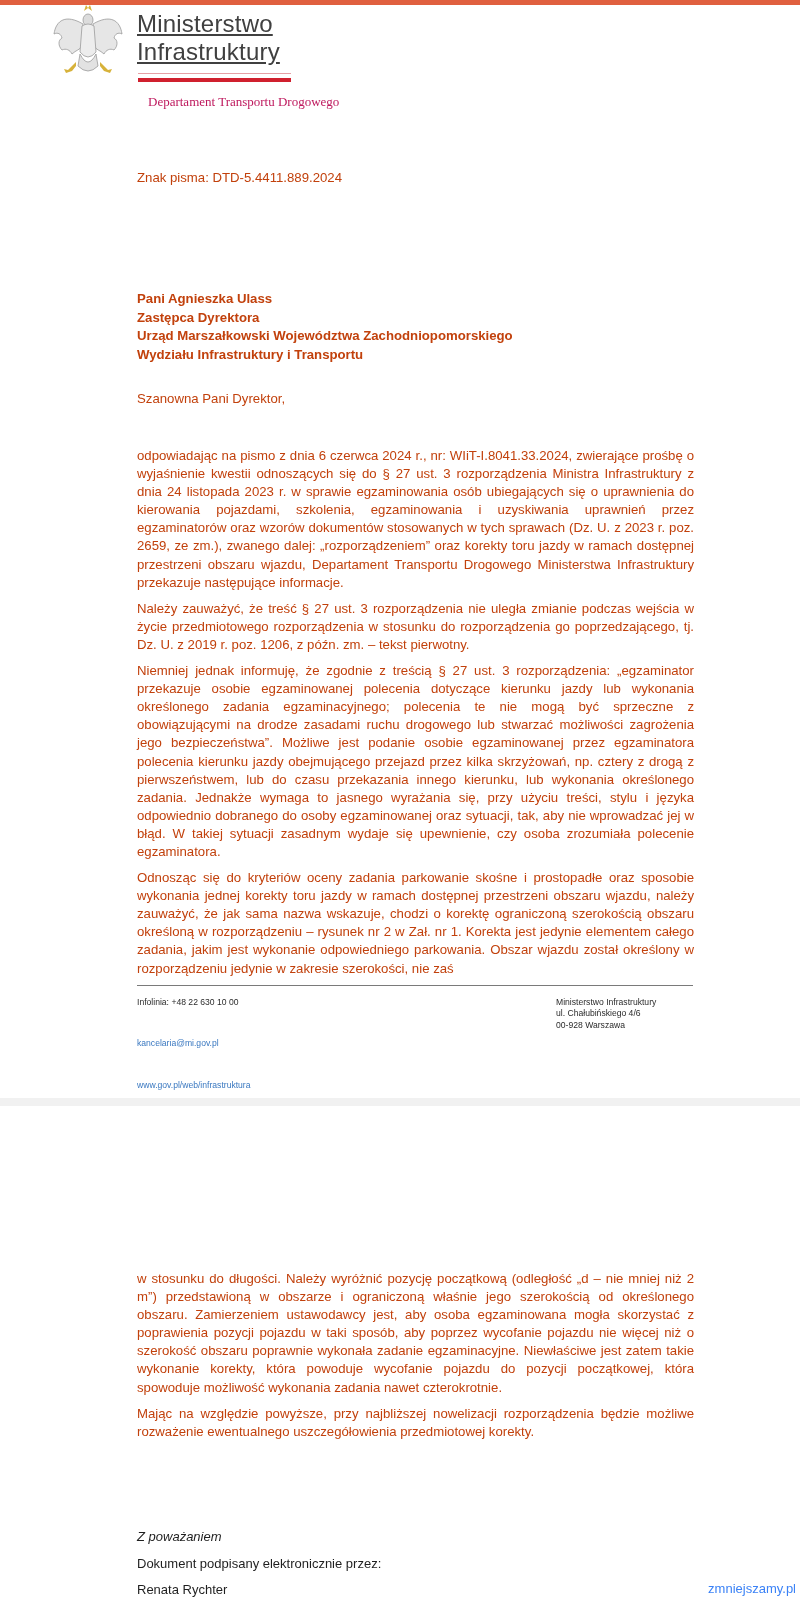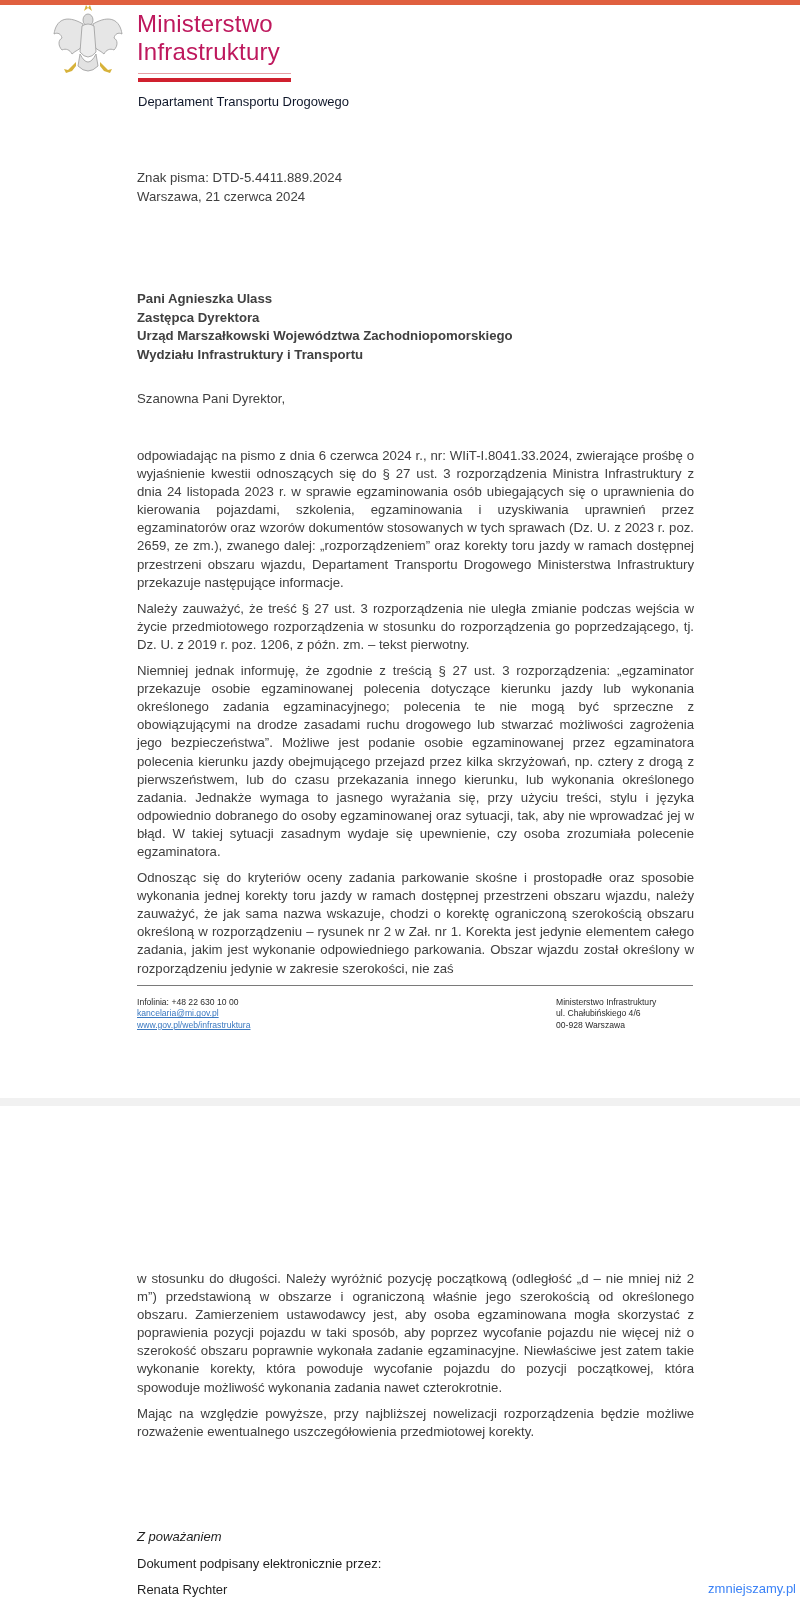--- a/index.html
+++ b/index.html
@@ -3,34 +3,34 @@
 <meta charset="utf-8">
 <style>
   html, body { margin: 0; padding: 0; }
   body {
     width: 800px; height: 1605px; background: #ffffff; position: relative; overflow: hidden;
     font-family: "Liberation Sans", "DejaVu Sans", sans-serif; color: #1e1e1e;
   }
   .topbar { position: absolute; left: 0; top: 0; width: 800px; height: 5px; background: #e0603f; }
   .page-sep { position: absolute; left: 0; top: 1098px; width: 800px; height: 8px; background: #f1f1f1; }
   .eagle { position: absolute; left: 52px; top: 4px; width: 72px; height: 82px; }
-  .min-title { position: absolute; left: 137px; top: 10px; font-size: 24px; line-height: 28px; color: #be185d; letter-spacing: 0.2px; }
+  .min-title { position: absolute; left: 137px; top: 10px; font-size: 24px; line-height: 28px; color: #404040; letter-spacing: 0.2px; text-decoration: underline; }
   .redline-thin { position: absolute; left: 138px; top: 73px; width: 153px; height: 1px; background: #e6a0a6; }
   .redline { position: absolute; left: 138px; top: 78px; width: 153px; height: 4px; background: #d0202e; }
-  .dept { position: absolute; left: 138px; top: 94px; font-size: 13px; color: #0f172a; }
-  .block { position: absolute; left: 137px; width: 557px; font-size: 13.2px; line-height: 18.1px; color: #404040; }
+  .dept { position: absolute; left: 148px; top: 94px; font-size: 13px; color: #be185d; font-family: Liberation Serif, serif; }
+  .block { position: absolute; left: 137px; width: 557px; font-size: 13.2px; line-height: 18.1px; color: #c2410c; }
   .block p { margin: 0 0 8px 0; text-align: justify; }
   .ref { top: 169px; }
   .ref div, .addr div { line-height: 18.5px; }
   .addr { top: 290px; font-weight: bold; }
   .salut { top: 390px; }
   .body1 { top: 423px; margin-top: 24px; }
   .footer-line { position: absolute; left: 137px; top: 985px; width: 556px; height: 1px; background: #7a7a7a; }
   .footer-left { position: absolute; left: 137px; top: 997px; font-size: 8.6px; line-height: 11.3px; color: #2b2b2b; }
-  .footer-left a { color: #3a78c0; text-decoration: underline; display: block; }
+  .footer-left a { color: #3a78c0; display: block; margin-top: 30px; }
   .footer-right { position: absolute; left: 556px; top: 997px; font-size: 8.6px; line-height: 11.3px; color: #2b2b2b; }
   .body2 { top: 1270px; }
   .closing { position: absolute; left: 137px; top: 1492px; font-size: 13px; line-height: 26.6px; color: #1f1f1f; margin-top: 32px; }
   .closing .it { font-style: italic; }
   .watermark { position: absolute; right: 4px; top: 1581px; font-size: 13px; color: #3b82f6; }
 </style>
 </head>
 <body>
 
 <div class="topbar"></div>
@@ -49,21 +49,20 @@
 <div class="min-title">
   <div>Ministerstwo</div>
   <div>Infrastruktury</div>
 </div>
 <div class="redline-thin"></div>
 <div class="redline"></div>
 <div class="dept">Departament Transportu Drogowego</div>
 
 <div class="block ref">
   <div>Znak pisma: DTD-5.4411.889.2024</div>
-  <div>Warszawa, 21 czerwca 2024</div>
 </div>
 
 <div class="block addr">
   <div>Pani Agnieszka Ulass</div>
   <div>Zastępca Dyrektora</div>
   <div>Urząd Marszałkowski Województwa Zachodniopomorskiego</div>
   <div>Wydziału Infrastruktury i Transportu</div>
 </div>
 
 <div class="block salut">Szanowna Pani Dyrektor,</div>

